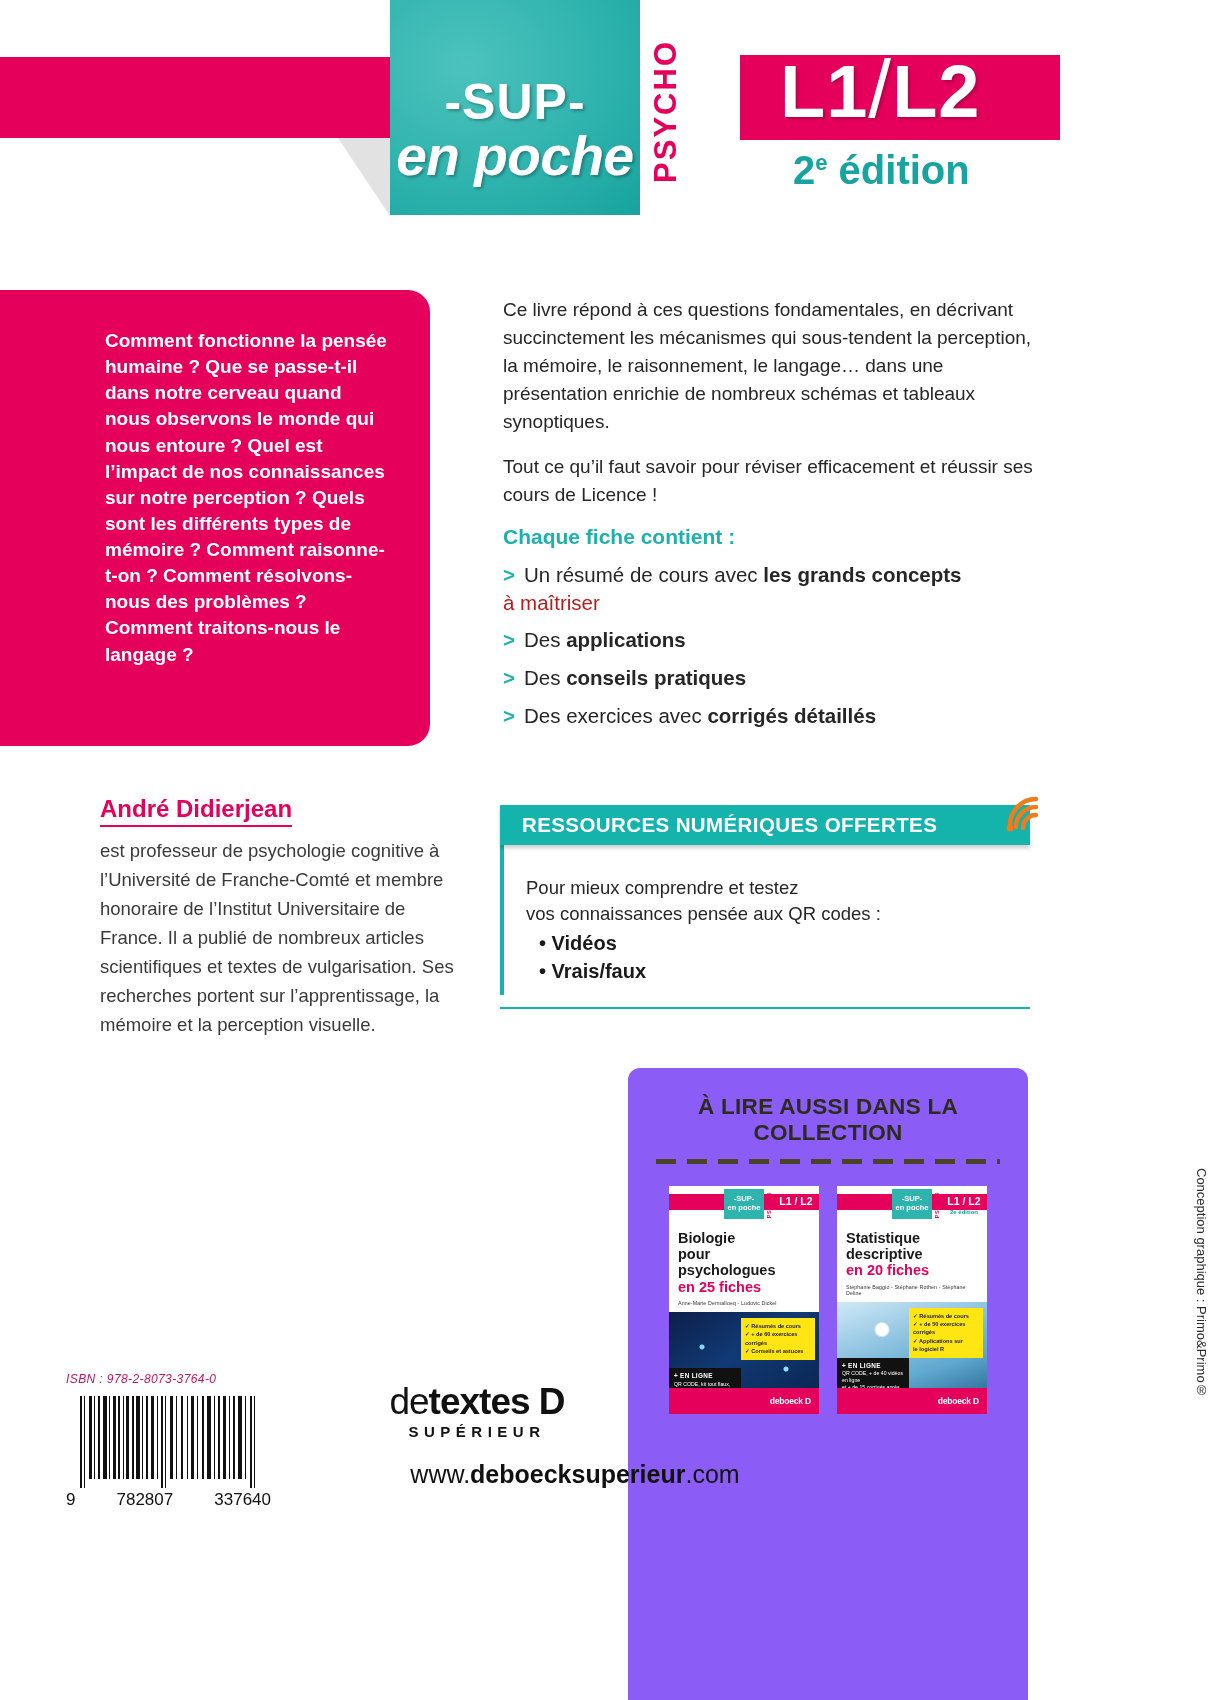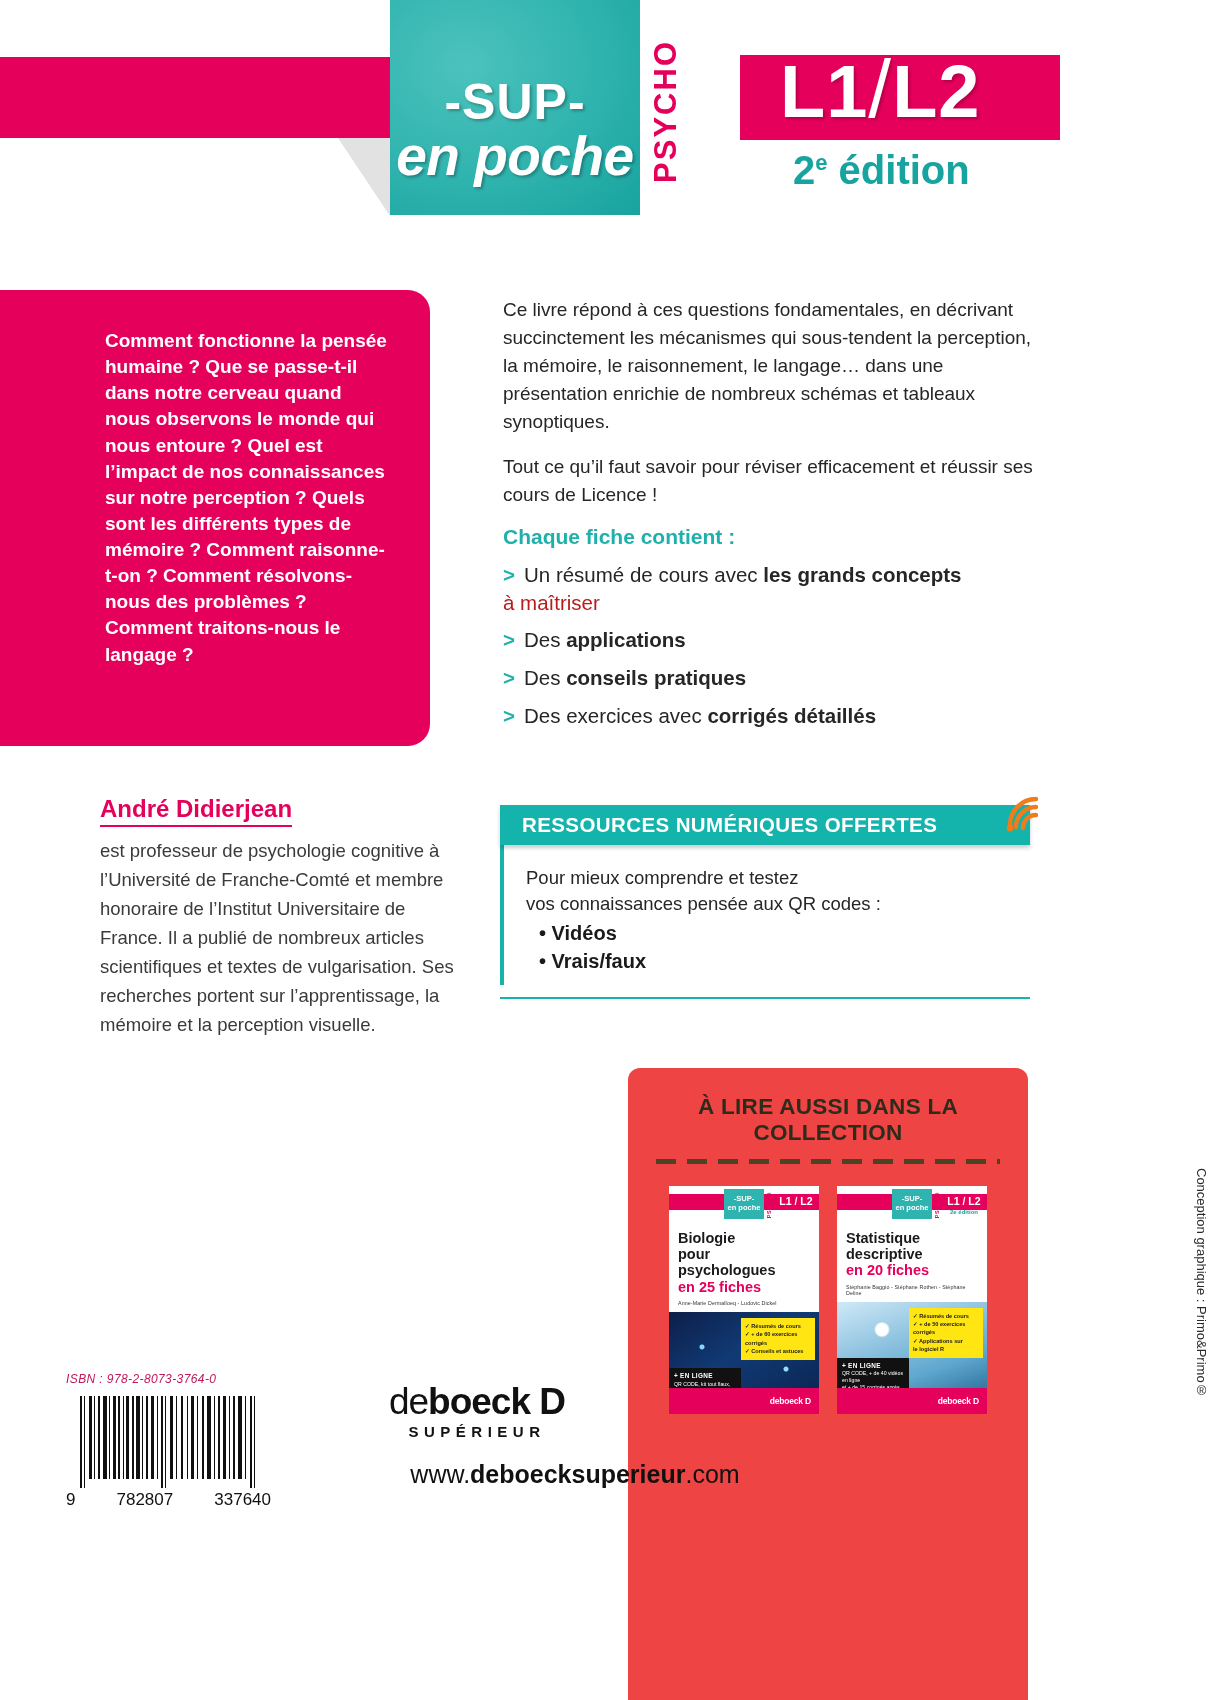--- a/index.html
+++ b/index.html
@@ -123,35 +123,35 @@
     display: flex; align-items: center;
     padding-left: 22px;
     color: #ffffff; font-size: 20.5px; font-weight: 700;
     letter-spacing: .4px;
     font-family: "Liberation Sans Narrow","Liberation Sans",sans-serif;
     box-shadow: 0 3px 4px rgba(0,0,0,.20);
     position: relative;
   }
   .res-body {
     border-left: 4px solid #14b3ab;
-    padding: 20px 0 12px 22px;
+    padding: 30px 0 12px 22px;
   }
   .res-line { font-size: 18.5px; color: #262626; line-height: 1.4; }
   .res-item { font-size: 20px; color: #1a1a1a; font-weight: 700; margin-top: 5px; padding-left: 13px; }
   .res-rule { border-bottom: 2.5px solid #14b3ab; width: 530px; margin-top: 12px; }
   .wifi-icon {
     position: absolute; right: -16px; top: -18px;
     width: 50px; height: 50px;
   }
 
   
   .yellow-panel {
     position: absolute; left: 628px; top: 1068px;
     width: 400px; height: 632px;
-    background: #ef4444;
+    background: #8b5cf6;
     border-radius: 12px 12px 0 0;
   }
   .yellow-title {
     text-align: center; color: #2d2b1b;
     font-size: 22.5px; font-weight: 800; letter-spacing: .3px;
     padding-top: 26px;
     font-family: "Liberation Sans Narrow","Liberation Sans",sans-serif;
   }
   .dashline {
     margin: 13px auto 0 auto; width: 344px; height: 5px;
@@ -463,21 +463,21 @@
   </g>
 </svg>
 
 <div class="barcode-num">
   <span>9</span>
   <span>782807</span>
   <span>337640</span>
 </div>
 
 <div class="pub-logo">
-  <div class="pub-name"><span class="thin">de</span><span>boeck</span> <span>D</span></div>
+  <div class="pub-name"><span class="thin">de</span><span>textes</span> <span>D</span></div>
   <div class="pub-sup">SUPÉRIEUR</div>
 </div>
 
 <div class="website">
   <span>www.</span><b>deboecksuperieur</b><span>.com</span>
 </div>
 
 <div class="credit">Conception graphique : Primo&amp;Primo®</div>
 
 </body></html>

